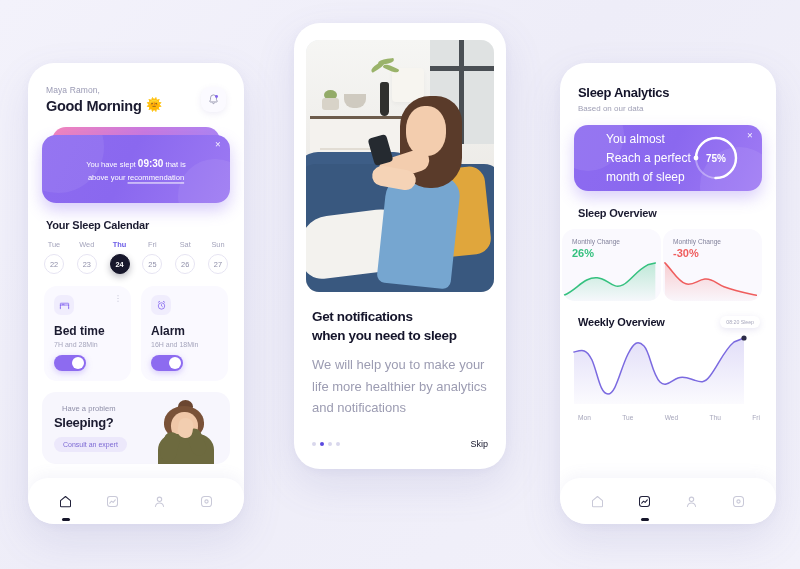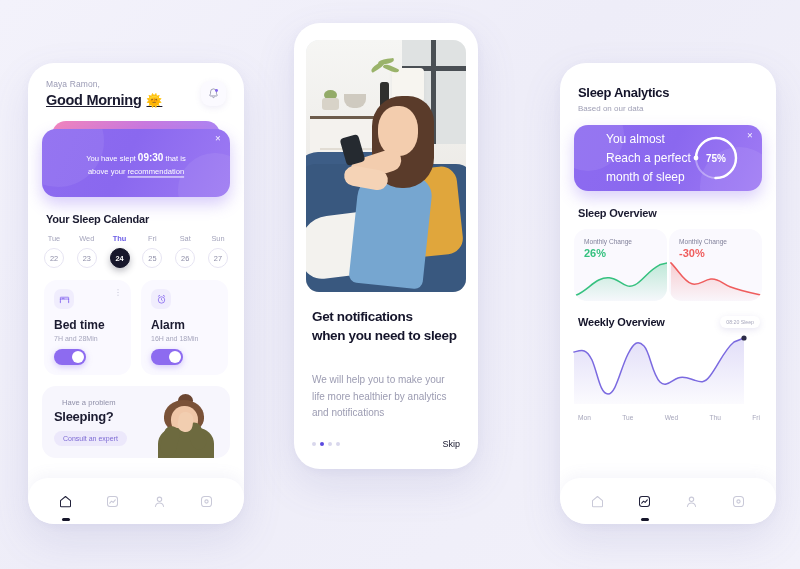--- a/index.html
+++ b/index.html
@@ -15,32 +15,32 @@
 
   
   .phone {
     position: absolute;
     background: #ffffff;
     border-radius: 26px;
     box-shadow: 0 16px 40px rgba(104,100,170,0.13), 0 2px 8px rgba(104,100,170,0.06);
     overflow: hidden;
   }
   #phone-1 { left: 28px;  top: 63px;  width: 216px; height: 461px; }
-  #phone-2 { left: 294px; top: 23px;  width: 184px; height: 446px; }
+  #phone-2 { left: 294px; top: 23px;  width: 212px; height: 446px; }
   #phone-3 { left: 560px; top: 63px;  width: 216px; height: 461px; }
 
   
   .p1-head {
     display: flex; align-items: flex-start; justify-content: space-between;
-    padding: 16px 18px 0 18px;
+    padding: 22px 18px 0 18px;
   }
   .greet-name { font-size: 8.5px; color: #9a9ab4; letter-spacing: .1px; margin-bottom: 3px; }
   .greet-title {
     font-size: 14.5px; font-weight: bold; color: #1b1b30;
-    letter-spacing: -.3px; display: flex; align-items: center; gap: 5px; text-decoration: underline;
+    letter-spacing: -.3px; display: flex; align-items: flex-start; gap: 5px;
   }
   .sun-emoji { font-size: 13px; line-height: 1; }
   .bell-btn {
     width: 25px; height: 25px; border-radius: 9px; background: #fbfaff;
     box-shadow: 0 2px 6px rgba(120,110,190,0.12);
     display: flex; align-items: center; justify-content: center;
     flex-shrink: 0; margin-top: 2px;
   }
 
   
@@ -179,21 +179,21 @@
   .hero-legs { position:absolute; left: -6px; bottom: 18px; width: 120px; height: 62px; border-radius: 30px 40px 20px 20px; background: #f3f2ee; transform: rotate(-7deg); }
   .hero-torso { position:absolute; right: 38px; bottom: 6px; width: 74px; height: 112px; border-radius: 26px 20px 8px 8px; background: #76a6d0; transform: rotate(6deg); }
   .hero-hair { position:absolute; right: 32px; top: 56px; width: 62px; height: 92px; border-radius: 30px 26px 30px 30px; background: #5a3b2a; }
   .hero-face { position:absolute; right: 48px; top: 66px; width: 40px; height: 50px; border-radius: 46%; background: #f3cdae; }
   .hero-arm { position:absolute; right: 64px; top: 114px; width: 52px; height: 22px; border-radius: 12px; background: #f3cdae; transform: rotate(-18deg); }
   .hero-arm2 { position:absolute; right: 78px; top: 128px; width: 44px; height: 20px; border-radius: 11px; background: #f5d3b6; transform: rotate(10deg); }
   .hero-phone { position:absolute; right: 104px; top: 96px; width: 19px; height: 28px; border-radius: 4px; background: #252a30; transform: rotate(-16deg); }
 
   .p2-body { padding: 16px 18px 0 18px; }
   .p2-title { font-size: 13.5px; font-weight: bold; color: #14142a; line-height: 1.38; letter-spacing: -.35px; }
-  .p2-sub { font-size: 10px; color: #9c9cb2; line-height: 1.65; margin-top: 27px; }
+  .p2-sub { font-size: 13px; color: #9c9cb2; line-height: 1.65; margin-top: 9px; }
   .p2-foot {
     position: absolute; left: 18px; right: 18px; bottom: 20px;
     display: flex; align-items: center; justify-content: space-between;
   }
   .dots { display: flex; gap: 4px; align-items: center; }
   .dot { width: 4px; height: 4px; border-radius: 50%; background: #d9d7ec; }
   .dot.on { background: #5b4ae0; }
   .skip { font-size: 9px; font-weight: normal; color: #14142a; }
 
   
@@ -209,21 +209,21 @@
   .ana-card::before { content:""; position:absolute; width: 72px; height: 72px; border-radius: 50%; background: rgba(255,255,255,0.08); left: -22px; top: -26px; }
   .ana-card::after  { content:""; position:absolute; width: 78px; height: 78px; border-radius: 50%; background: rgba(255,255,255,0.08); right: -16px; bottom: -34px; }
   .ana-close { position:absolute; right: 9px; top: 6px; color:#fff; font-size: 7.5px; z-index:3; opacity:.92; }
   .ana-text { position:absolute; left: 32px; top: 50%; transform: translateY(-50%); color:#fff; font-size: 12px; line-height: 1.58; z-index: 2; }
   .ana-ring { position:absolute; right: 22px; top: 50%; transform: translateY(-50%); width: 48px; height: 48px; z-index: 2; }
   .ana-pct {
     position: absolute; inset: 0; display: flex; align-items: center; justify-content: center;
     color: #fff; font-size: 10px; font-weight: bold;
   }
 
-  .mini-row { display: flex; gap: 2px; padding: 10px 14px 0 14px; justify-content: space-between; }
+  .mini-row { display: flex; gap: 2px; padding: 10px 14px 0 2px; justify-content: space-between; }
   .mini-card { flex: 1; background: #faf9fe; border-radius: 13px; padding: 9px 10px 0 10px; height: 72px; position: relative; overflow: hidden; }
   .mini-label { font-size: 6.6px; color: #83839c; }
   .mini-val { font-size: 11px; font-weight: bold; margin-top: 2px; }
   .mini-spark { position: absolute; left: 0; right: 0; bottom: 0; height: 40px; }
 
   .wk-head { display: flex; align-items: flex-start; justify-content: space-between; padding: 15px 16px 0 18px; }
   .wk-title { font-size: 11px; font-weight: bold; color: #14142a; letter-spacing: -.2px; }
   .wk-tip {
     background: #ffffff; border-radius: 6px; padding: 3px 6px; font-size: 5.2px; color: #a8a8bd;
     box-shadow: 0 2px 7px rgba(110,100,180,.16); white-space: nowrap;

